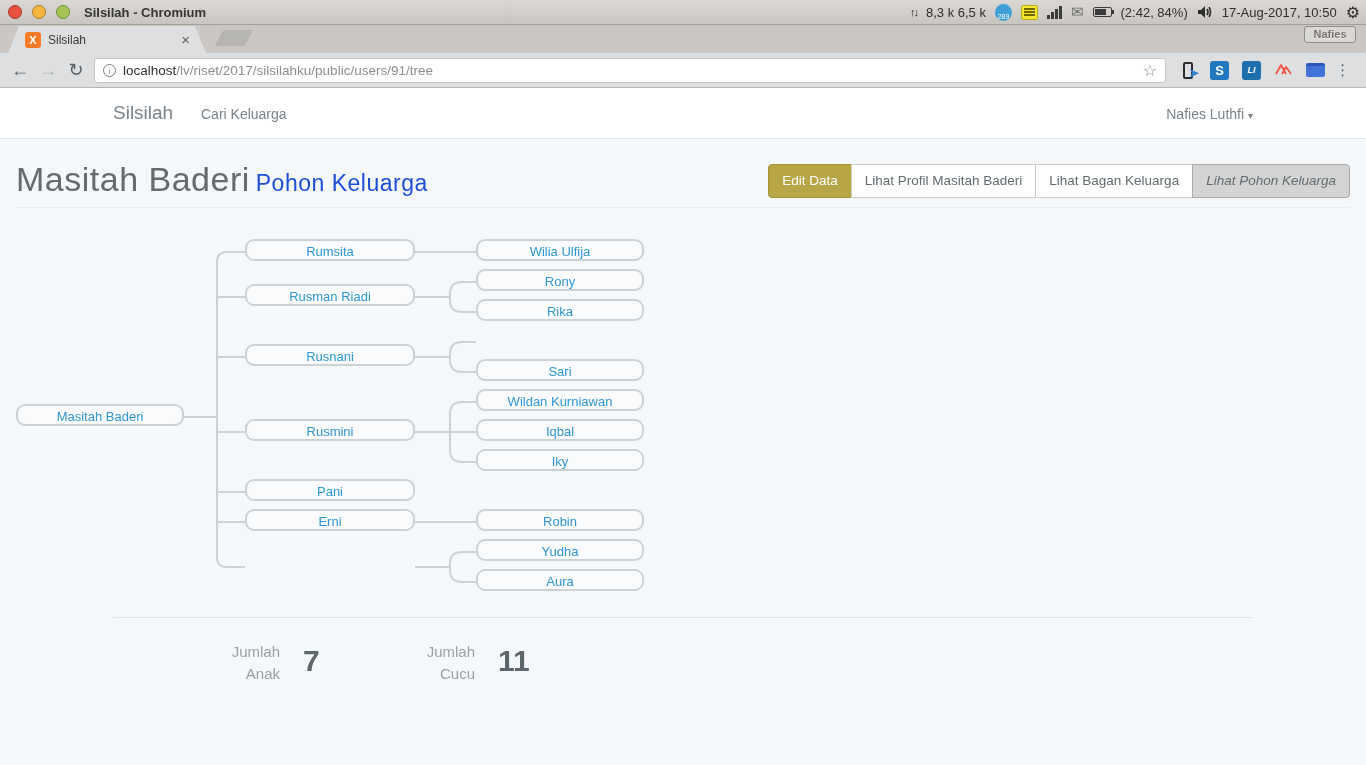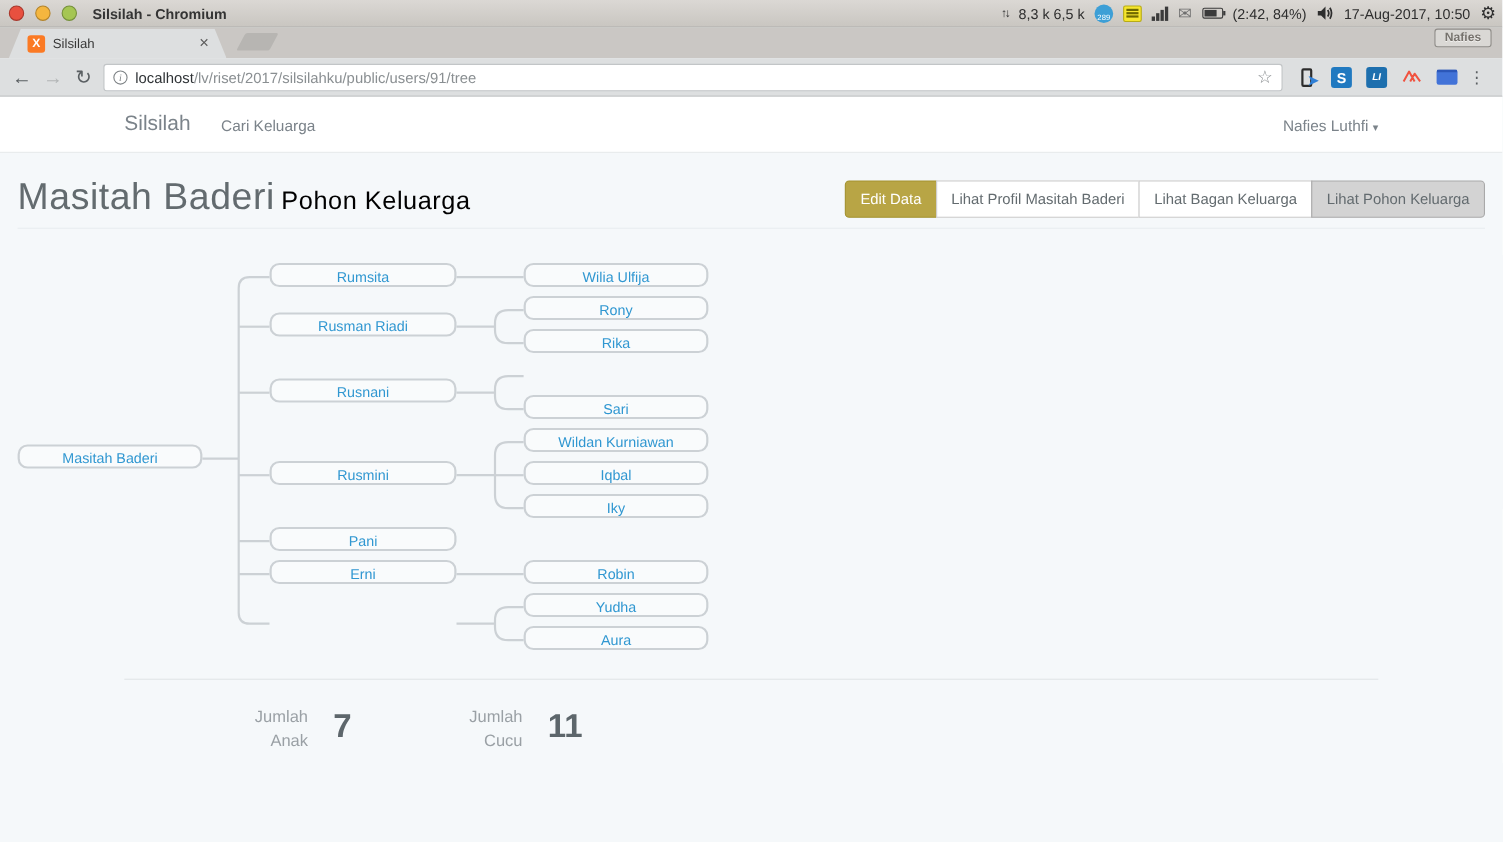--- a/index.html
+++ b/index.html
@@ -76,30 +76,30 @@
   #page { position:absolute; top:88px; left:0; width:1366px; height:677px; background:#f5f8fa; }
 
   #site-nav { position:absolute; top:0; left:0; width:1366px; height:51px; background:#fff;
               border-bottom:1px solid #e7eaec; }
   .brand { position:absolute; left:113px; top:14px; font-size:19px; color:#7b838a; }
   .nav-link { position:absolute; left:201px; top:18px; font-size:14px; color:#7b838a; }
   .nav-user { position:absolute; right:113px; top:18px; font-size:14px; color:#7b838a; }
   .caret { font-size:10px; color:#7b838a; }
 
   .page-title { position:absolute; left:16px; top:72px; font-size:34px; color:#636b6f; letter-spacing:.5px; }
-  .page-subtitle { font-size:23px; color:#000000; margin-left:6px; }
+  .page-subtitle { font-size:23px; color:#1d4ed8; margin-left:6px; }
   .header-rule { position:absolute; left:16px; top:119px; width:1334px; height:1px; background:#e9edf0; }
 
   .btn-group { position:absolute; right:16px; top:76px; display:flex; }
   .btn { height:34px; line-height:32px; padding:0 13px; font-size:13.5px; color:#636b6f;
          background:#fff; border:1px solid #ccc; margin-left:-1px; white-space:nowrap; }
   .btn:first-child { margin-left:0; border-radius:4px 0 0 4px; }
   .btn:last-child { border-radius:0 4px 4px 0; }
   .btn-edit { background:#b8a545; border-color:#a3922f; color:#fff; }
-  .btn-active { background:#d3d3d3; border-color:#a9a9a9; }
+  .btn-active { background:#d3d3d3; border-color:#a9a9a9;font-style:italic; }
 
   #tree-lines { position:absolute; top:0; left:0; }
   .node { position:absolute; height:22px; background:#f9fbfc; border:2px solid #ccd1d5; border-radius:9px;
           text-align:center; font-size:13px; line-height:22px; color:#3097d1; }
   .node.lv0 { left:16px;  width:168px; }
   .node.lv1 { left:245px; width:170px; }
   .node.lv2 { left:476px; width:168px; }
 
   .stats-rule { position:absolute; left:113px; top:529px; width:1140px; height:1px; background:#e1e5e8; }
   .stat-label { position:absolute; width:100px; text-align:right; font-size:15px; line-height:22px; color:#9aa0a5; }

